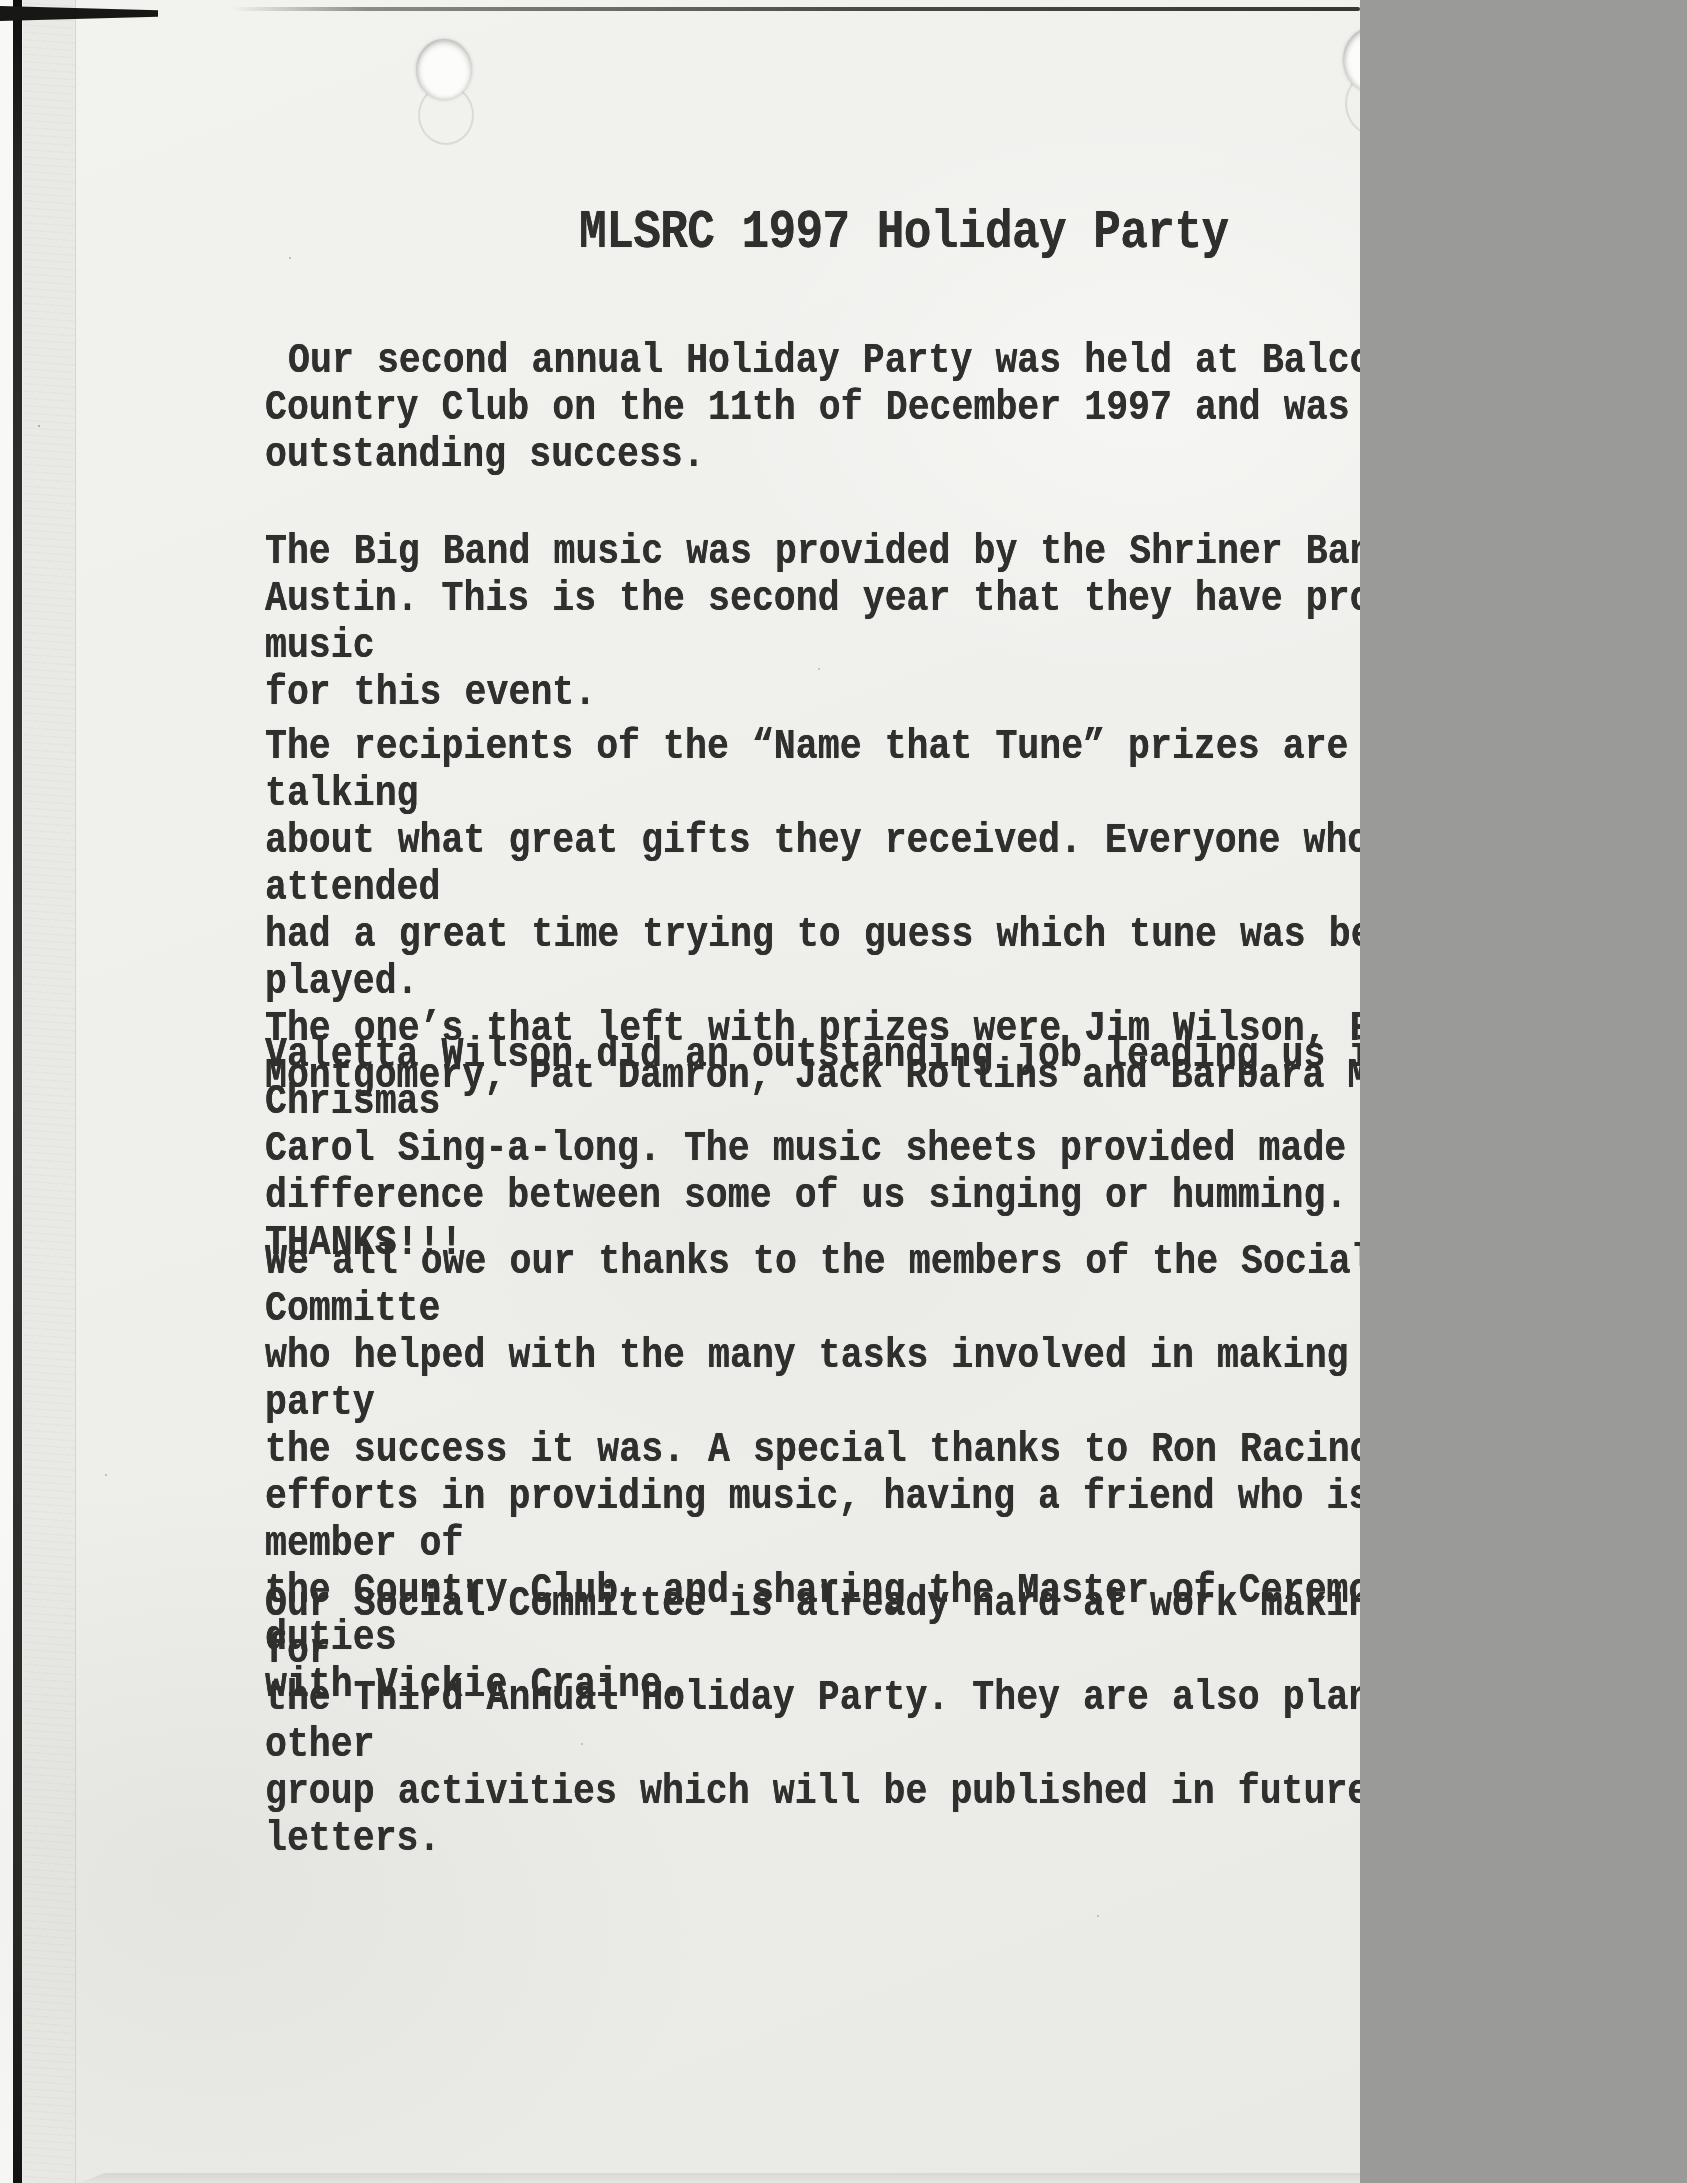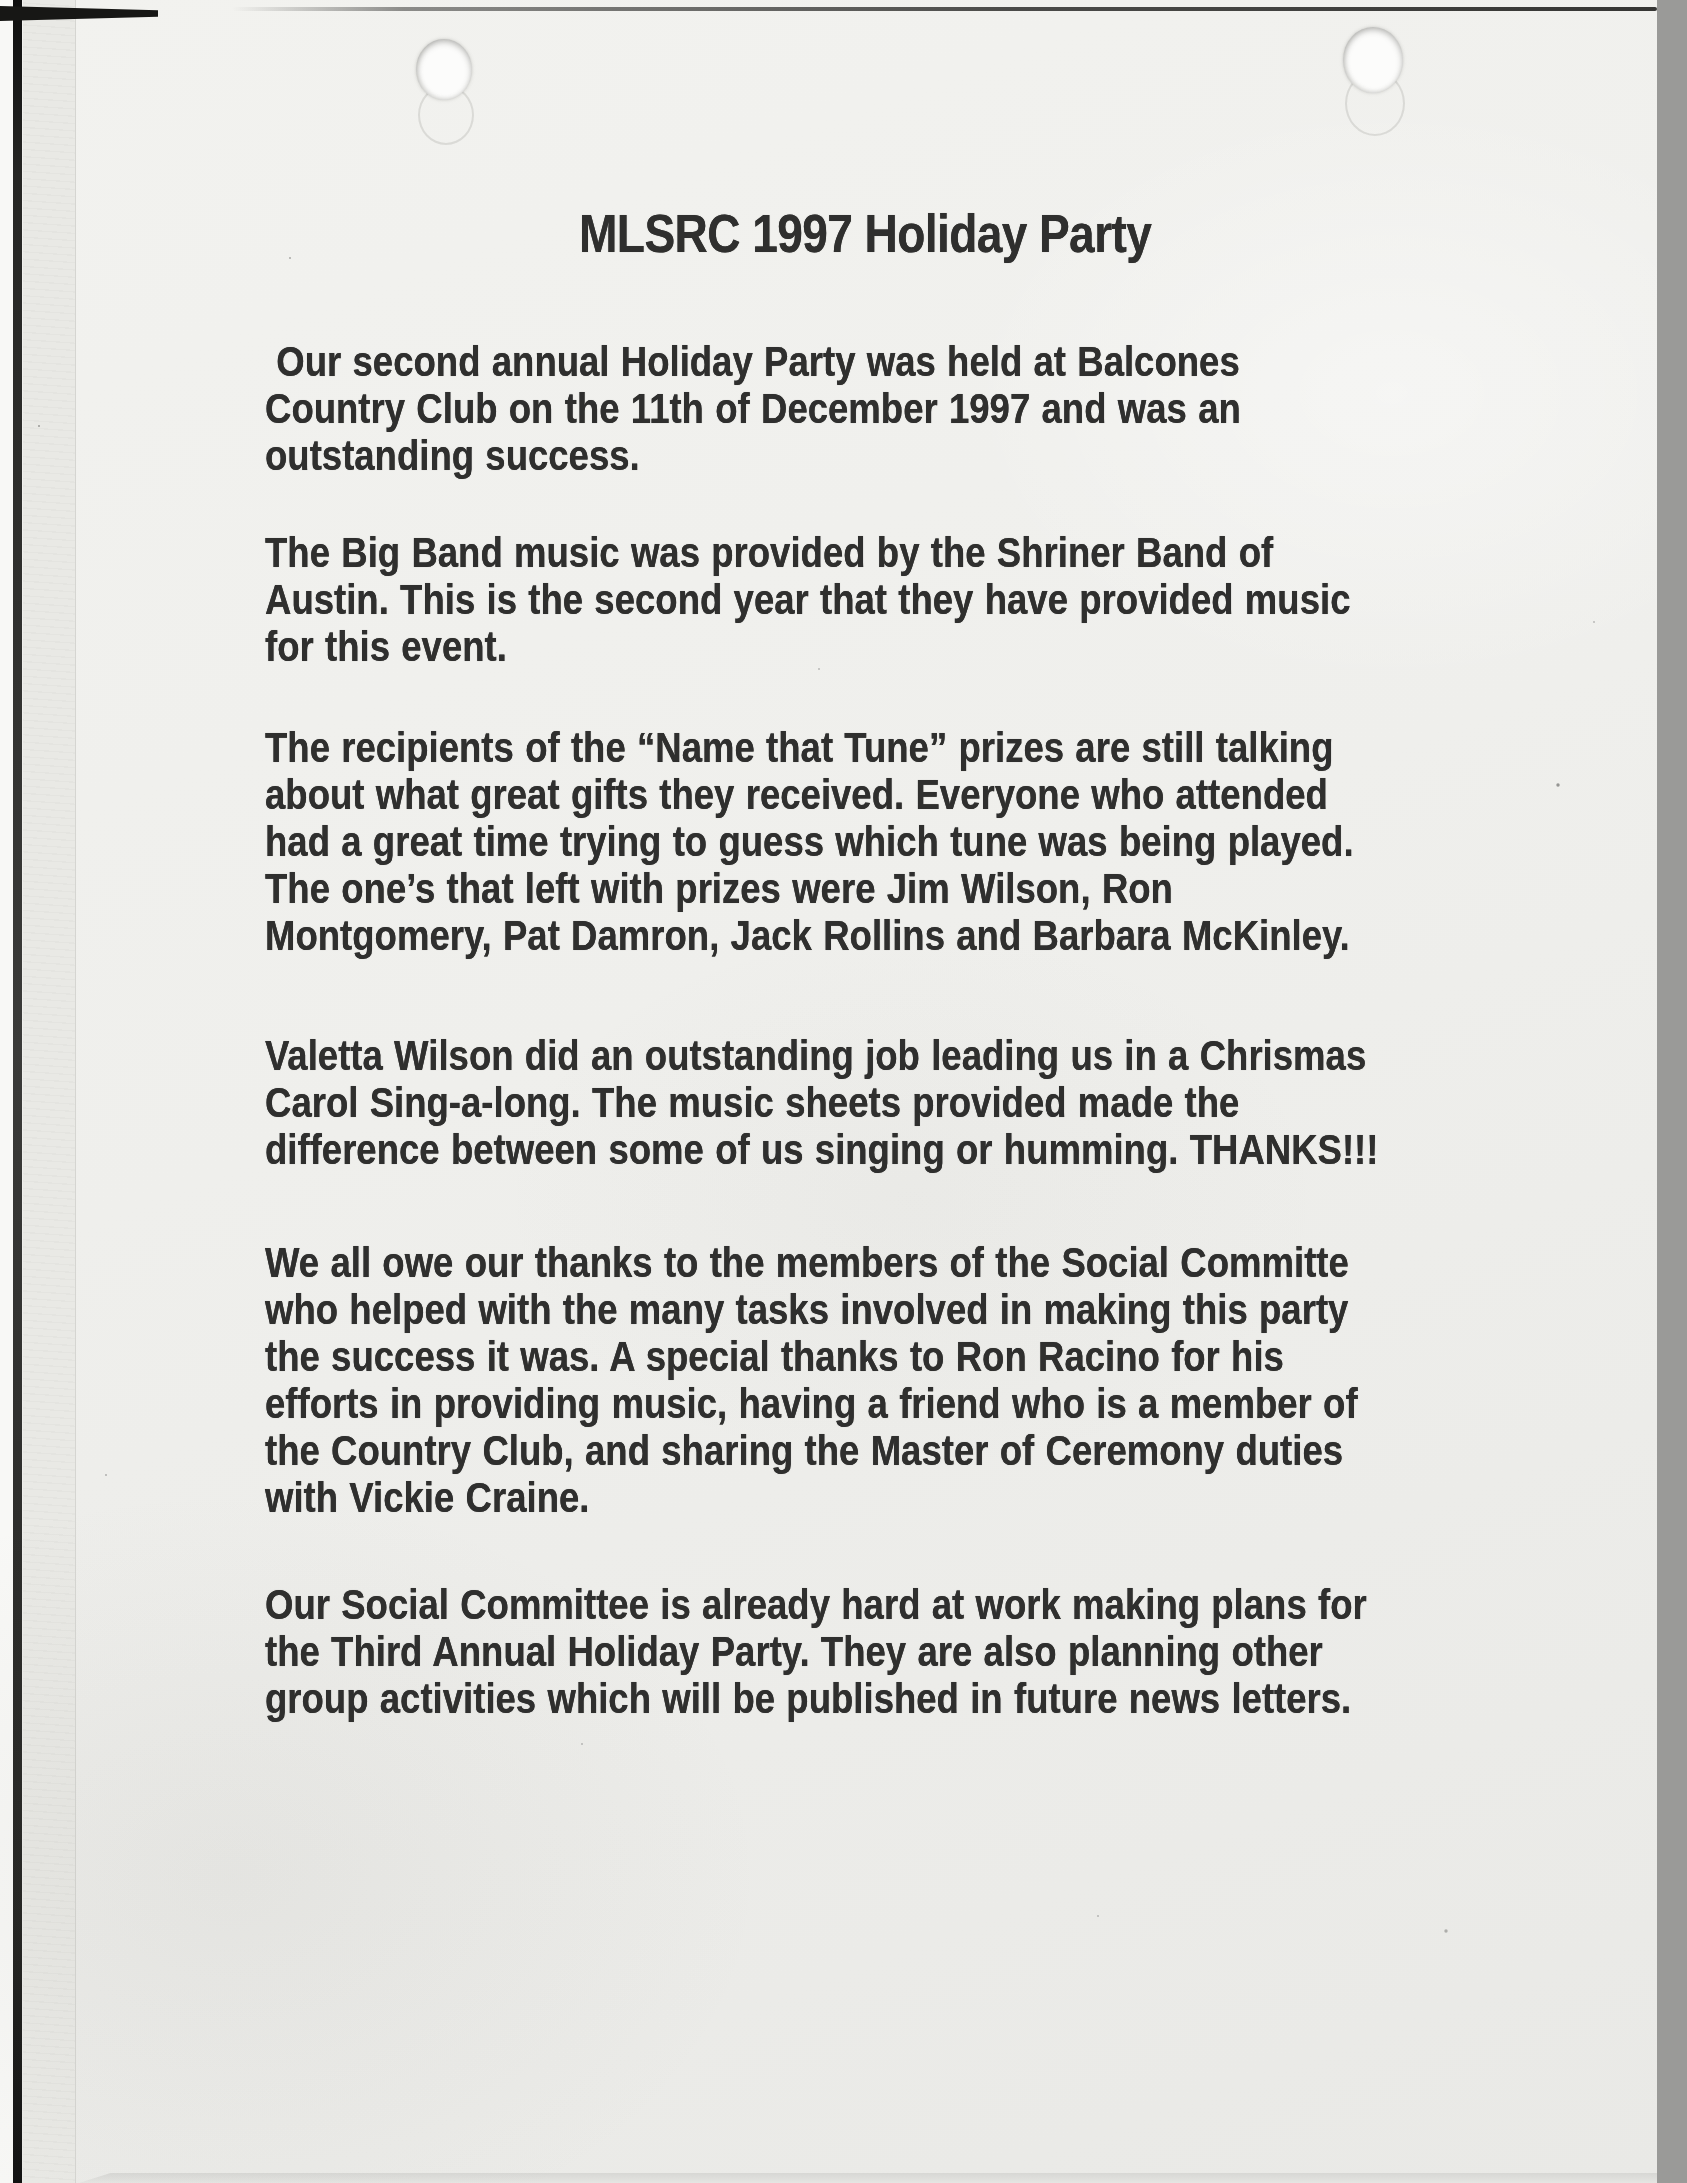--- a/index.html
+++ b/index.html
@@ -1,21 +1,21 @@
 <!DOCTYPE html>
 <html style="font-size:10.6px"><head>
 <meta charset="utf-8">
 <style>
   html,body{margin:0;padding:0;background:#9a9a98;}
   .scan{
     position:relative;
-    width:1657px;height:2183px;
+    width:1360px;height:2183px;
     overflow:hidden;
     background:linear-gradient(160deg,#f2f2ef 0%,#efefec 45%,#e9e9e6 100%);
-    font-family:Liberation Sans, sans-serif;
+    font-family:Liberation Mono, monospace;
   }
   
   .edge-white{position:absolute;left:0;top:0;width:13.2px;height:100%;background:#f8f8f6;}
   .edge-line{position:absolute;left:13.2px;top:0;width:9.3px;height:100%;
     background:linear-gradient(to bottom,#0e0e0e 0%,#262624 8%,#3b3b39 48%,#232321 88%,#111 100%);}
   .edge-band{position:absolute;left:22.5px;top:0;width:52px;height:100%;
     background:#e9e9e5;
     background-image:repeating-linear-gradient(4deg,rgba(0,0,0,0) 0 6px,rgba(0,0,0,0.025) 6px 7.3px);
     border-right:1.3px solid #d5d5d1;}
   .corner-bar{position:absolute;left:0;top:6px;width:158px;height:15px;background:#171715;

